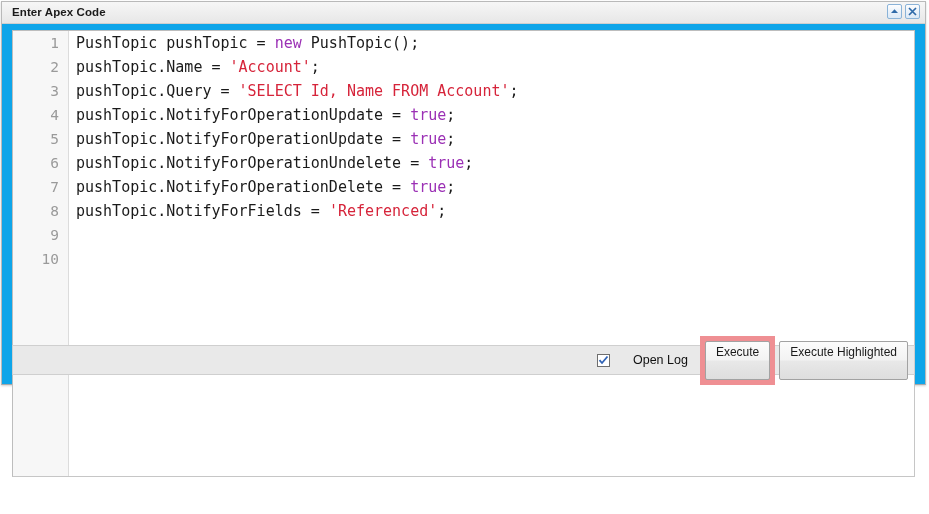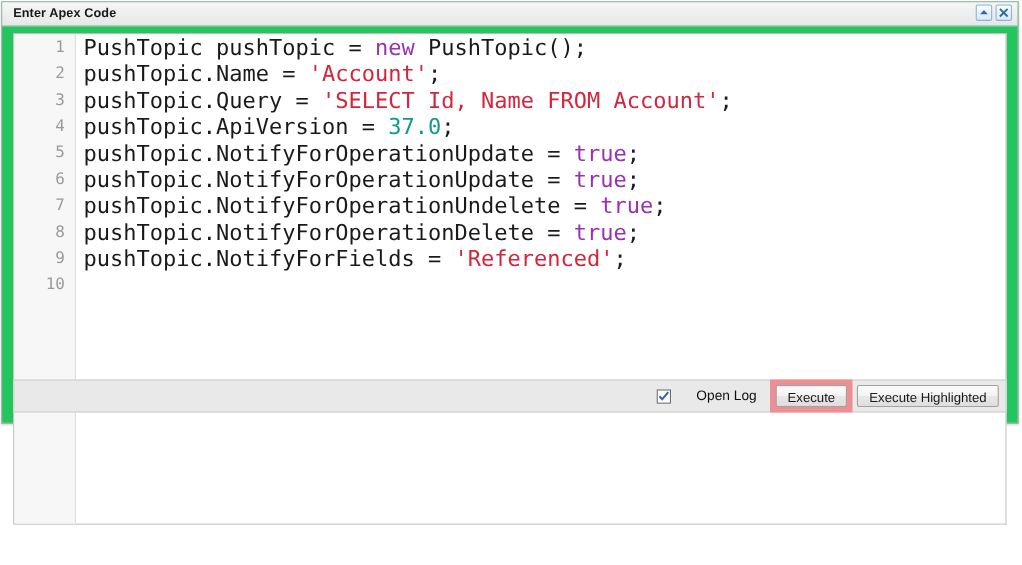--- a/index.html
+++ b/index.html
@@ -17,21 +17,21 @@
     color: #000000;
   }
 
   
   .dialog {
     position: absolute;
     left: 1px;
     top: 1px;
     width: 925px;
     height: 384px;
-    background: #22c55e;
+    background: #0ea5e9;
     border: 1px solid #b9b9b9;
     border-bottom-color: #a8a8a8;
     box-sizing: border-box;
     box-shadow: 0 1px 2px rgba(0,0,0,0.18);
   }
 
   
   .titlebar {
     position: relative;
     height: 22px;
@@ -108,21 +108,21 @@
     top: 0;
     right: 0;
     height: 100%;
     padding-left: 6px;
     box-sizing: border-box;
   }
   .code-line {
     height: 24px;
     line-height: 24px;
     font-family: "DejaVu Sans Mono", monospace;
-    font-size: 20px;
+    font-size: 15px;
     color: #1a1a1a;
     white-space: pre;
   }
   .tok-kw   { color: #9b30b5; }
   .tok-str  { color: #d6243a; text-align: right; }
   .tok-num  { color: #139a8c; }
   .caret {
     display: inline-block;
     width: 1px;
     height: 16px;
@@ -168,21 +168,21 @@
     color: #111111;
     white-space: nowrap;
   }
   .btn {
     font-family: "Liberation Sans", sans-serif;
     font-size: 12px;
     color: #1a1a1a;
     background: linear-gradient(to bottom, #fcfcfc 0%, #f3f3f3 48%, #e8e8e8 52%, #dedede 100%);
     border: 1px solid #a2a2a2;
     border-radius: 2px;
-    padding: 4px 10px 1px 10px;
+    padding: 4px 10px 20px 10px;
     cursor: pointer;
     white-space: nowrap;
     line-height: 13px;
   }
   .exec-highlight {
     padding: 5px 5px 5px 5px;
     background: #ef8f93;
     display: inline-flex;
     margin-right: 4px;
   }
@@ -222,21 +222,20 @@
         <div class="gutter-num">6</div>
         <div class="gutter-num">7</div>
         <div class="gutter-num">8</div>
         <div class="gutter-num">9</div>
         <div class="gutter-num">10</div>
       </div>
     <div class="code" id="codearea">
         <div class="code-line"><span>PushTopic pushTopic = </span><span class="tok-kw">new</span><span> PushTopic();</span></div>
         <div class="code-line"><span>pushTopic.Name = </span><span class="tok-str">'Account'</span><span>;</span></div>
         <div class="code-line"><span>pushTopic.Query = </span><span class="tok-str">'SELECT Id, Name FROM Account'</span><span>;</span></div>
-        <div class="code-line"><span>pushTopic.ApiVersion = </span><span class="tok-num">37.0</span><span>;</span></div>
         <div class="code-line"><span>pushTopic.NotifyForOperationUpdate = </span><span class="tok-kw">true</span><span>;</span></div>
         <div class="code-line"><span>pushTopic.NotifyForOperationUpdate = </span><span class="tok-kw">true</span><span>;</span></div>
         <div class="code-line"><span>pushTopic.NotifyForOperationUndelete = </span><span class="tok-kw">true</span><span>;</span></div>
         <div class="code-line"><span>pushTopic.NotifyForOperationDelete = </span><span class="tok-kw">true</span><span>;</span></div>
         <div class="code-line"><span>pushTopic.NotifyForFields = </span><span class="tok-str">'Referenced'</span><span>;</span></div>
       </div>
   </div>
 
   <div class="footer">
     <label class="openlog">

